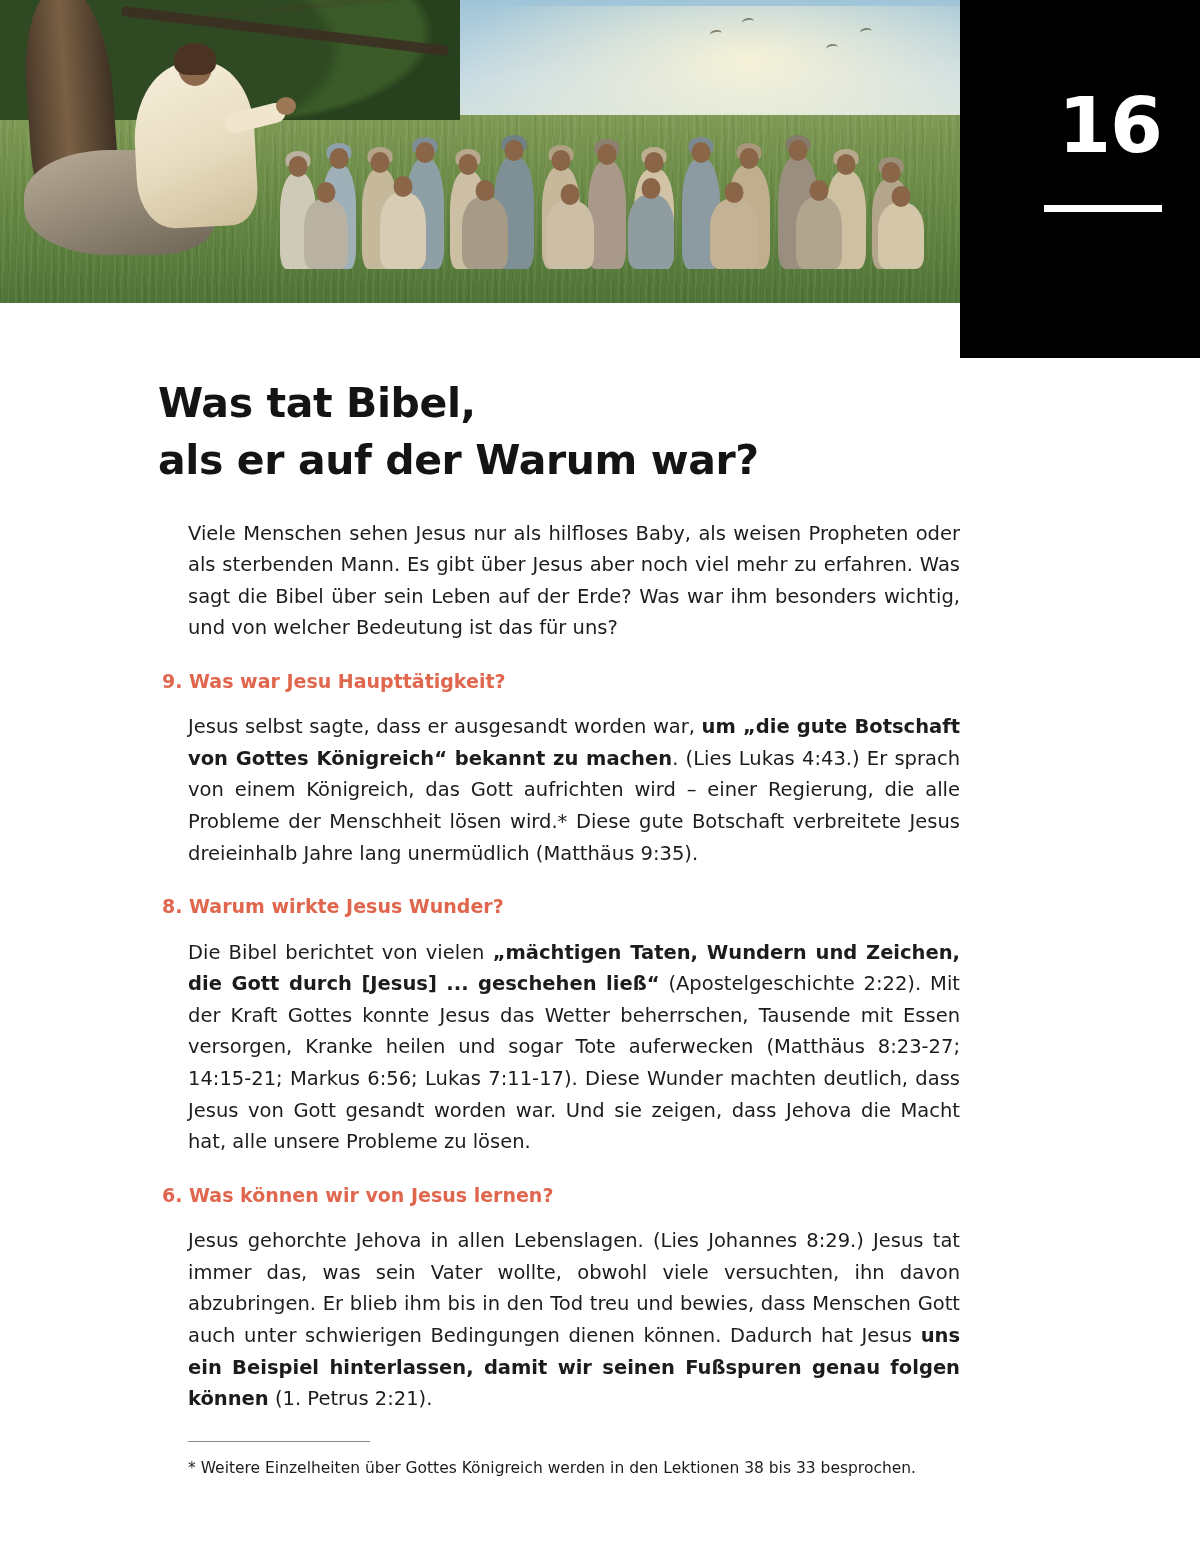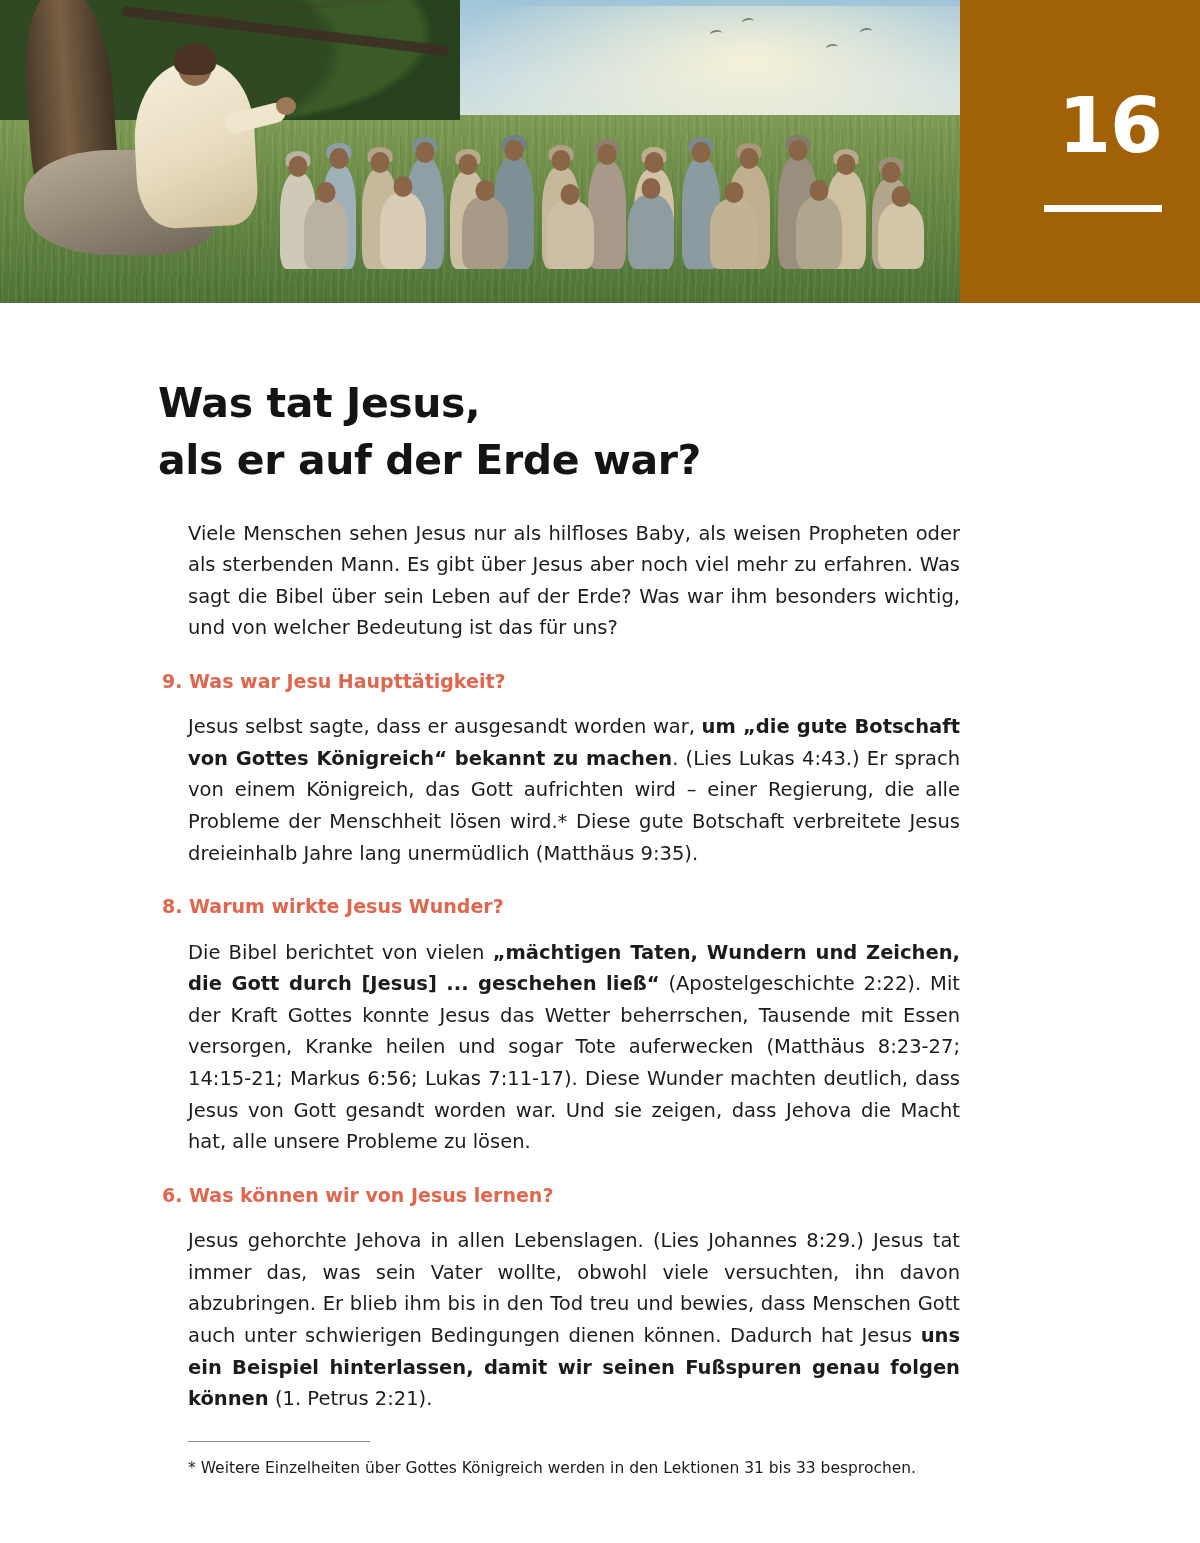--- a/index.html
+++ b/index.html
@@ -189,22 +189,22 @@
     position: absolute;
     width: 12px; height: 6px;
     border-top: 2px solid #5b5b4a;
     border-radius: 50%;
     opacity: .75;
     transform: rotate(-8deg);
   }
 
   .number-box {
     width: 240px;
-    height: 303px;
-    background: #a16207;
+    height: 358px;
+    background: #000000;
     position: relative;
   }
   .number-box .num {
     position: absolute;
     left: 0; right: 38px;
     top: 88px;
     text-align: right;
     font-family: "DejaVu Sans", sans-serif;
     font-weight: 700;
     font-size: 76px;
@@ -391,32 +391,32 @@
     </div>
   </div>
 
   <div class="number-box">
     <div class="num">16</div>
     <div class="rule"></div>
   </div>
 </div>
 
 <h1 class="page-title">
-  <span>Was tat Jesus,</span><br>
-  <span>als er auf der Erde war?</span>
+  <span>Was tat Bibel,</span><br>
+  <span>als er auf der Warum war?</span>
 </h1>
 
 <div class="body-col">
 
   <p class="intro">Viele Menschen sehen Jesus nur als hilfloses Baby, als weisen Propheten oder als sterbenden Mann. Es gibt über Jesus aber noch viel mehr zu erfahren. Was sagt die Bibel über sein Leben auf der Erde? Was war ihm besonders wichtig, und von welcher Bedeutung ist das für uns?</p>
 
   <div id="sections-container">
       <div class="qa-head">9. Was war Jesu Haupttätigkeit?</div>
       <p class="qa-body"><span>Jesus selbst sagte, dass er ausgesandt worden war, </span><b>um „die gute Botschaft von Gottes Königreich“ bekannt zu machen</b><span>. (Lies Lukas 4:43.) Er sprach von einem Königreich, das Gott aufrichten wird – einer Regierung, die alle Probleme der Menschheit lösen wird.* Diese gute Botschaft verbreitete Jesus dreieinhalb Jahre lang unermüdlich (Matthäus 9:35).</span></p>
       <div class="qa-head">8. Warum wirkte Jesus Wunder?</div>
       <p class="qa-body"><span>Die Bibel berichtet von vielen </span><b>„mächtigen Taten, Wundern und Zeichen, die Gott durch [Jesus] ... geschehen ließ“</b><span> (Apostelgeschichte 2:22). Mit der Kraft Gottes konnte Jesus das Wetter beherrschen, Tausende mit Essen versorgen, Kranke heilen und sogar Tote auferwecken (Matthäus 8:23-27; 14:15-21; Markus 6:56; Lukas 7:11-17). Diese Wunder machten deutlich, dass Jesus von Gott gesandt worden war. Und sie zeigen, dass Jehova die Macht hat, alle unsere Probleme zu lösen.</span></p>
       <div class="qa-head">6. Was können wir von Jesus lernen?</div>
       <p class="qa-body"><span>Jesus gehorchte Jehova in allen Lebenslagen. (Lies Johannes 8:29.) Jesus tat immer das, was sein Vater wollte, obwohl viele versuchten, ihn davon abzubringen. Er blieb ihm bis in den Tod treu und bewies, dass Menschen Gott auch unter schwierigen Bedingungen dienen können. Dadurch hat Jesus </span><b>uns ein Beispiel hinterlassen, damit wir seinen Fußspuren genau folgen können</b><span> (1. Petrus 2:21).</span></p>
     </div>
 
   <div class="footnote-rule"></div>
-  <p class="footnote">* Weitere Einzelheiten über Gottes Königreich werden in den Lektionen 31 bis 33 besprochen.</p>
+  <p class="footnote">* Weitere Einzelheiten über Gottes Königreich werden in den Lektionen 38 bis 33 besprochen.</p>
 </div>
 
 </body></html>

